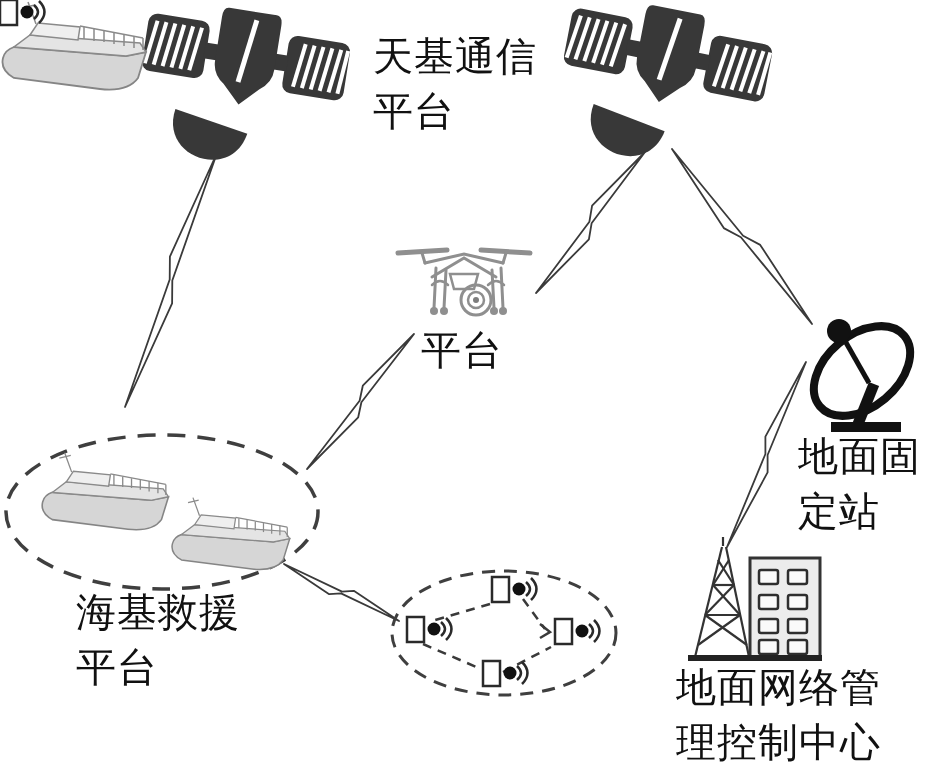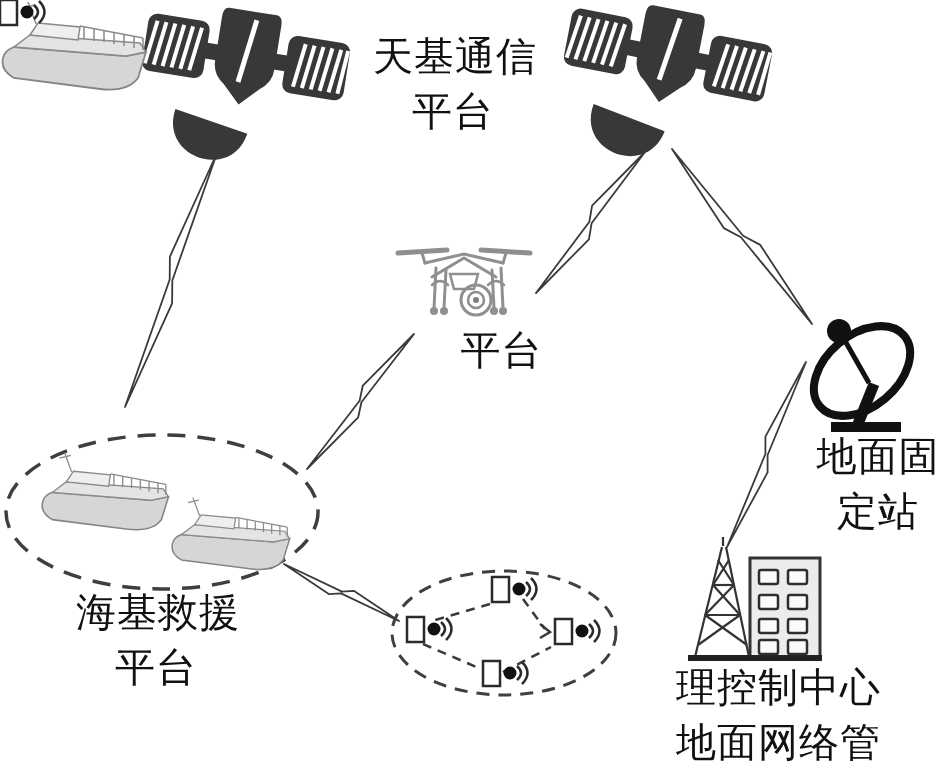--- a/index.html
+++ b/index.html
@@ -2,21 +2,21 @@
 <html><head>
 <meta charset="utf-8">
 <style>
   html,body{margin:0;padding:0;background:#fff;}
   .diagram{
     position:relative;width:942px;height:772px;background:#ffffff;overflow:hidden;
     font-family:"Liberation Serif", serif;
   }
   .diagram svg{position:absolute;left:0;top:0;}
   .lbl{
-    position:absolute;text-align:center;color:#111;
+    position:absolute;color:#111;
     font-size:40px;line-height:55px;letter-spacing:1px;
     font-family:"Liberation Serif", serif;white-space:nowrap;
   }
   .lbl .ln{display:block;}
 </style>
 </head>
 <body>
 
 <div class="diagram">
 
@@ -196,17 +196,17 @@
     <span class="ln">平台</span>
   </div>
 
 
   <div class="lbl" style="left:798px;top:429px;width:160px">
     <span class="ln">地面固</span>
     <span class="ln">定站</span>
   </div>
 
   <div class="lbl" style="left:676px;top:660px;width:202px">
+    <span class="ln">地面网络管</span>
     <span class="ln">理控制中心</span>
-    <span class="ln">地面网络管</span>
   </div>
 
 </div>
 
 </body></html>

